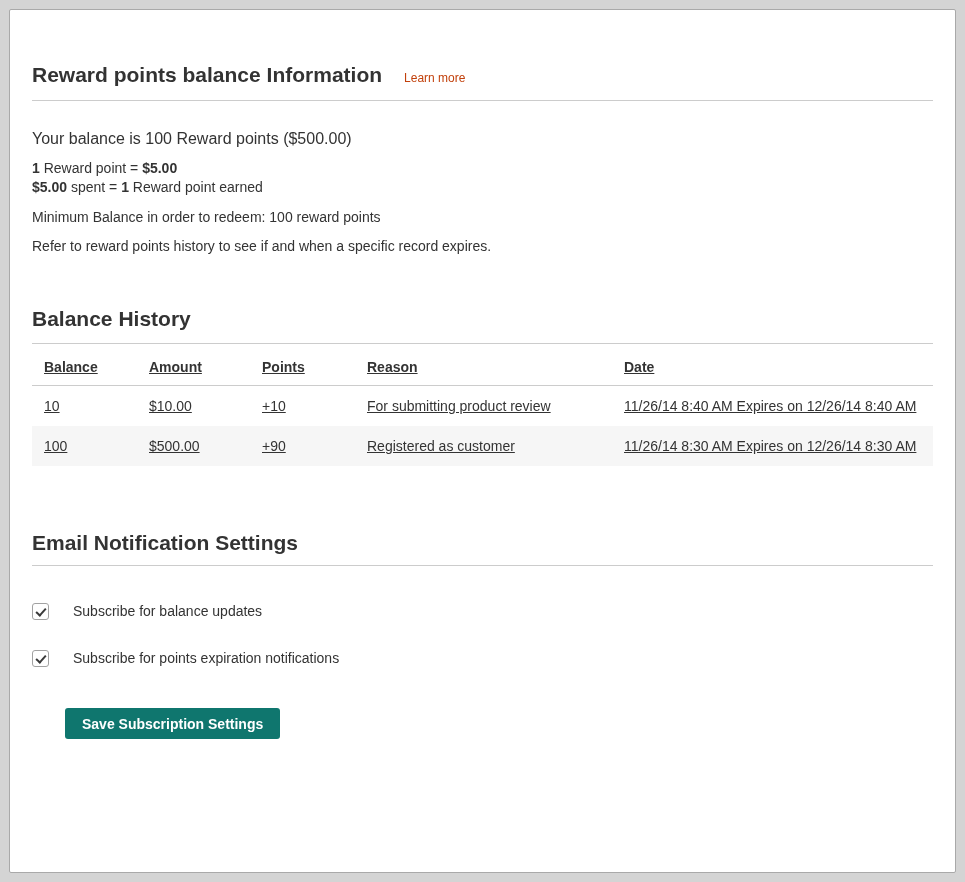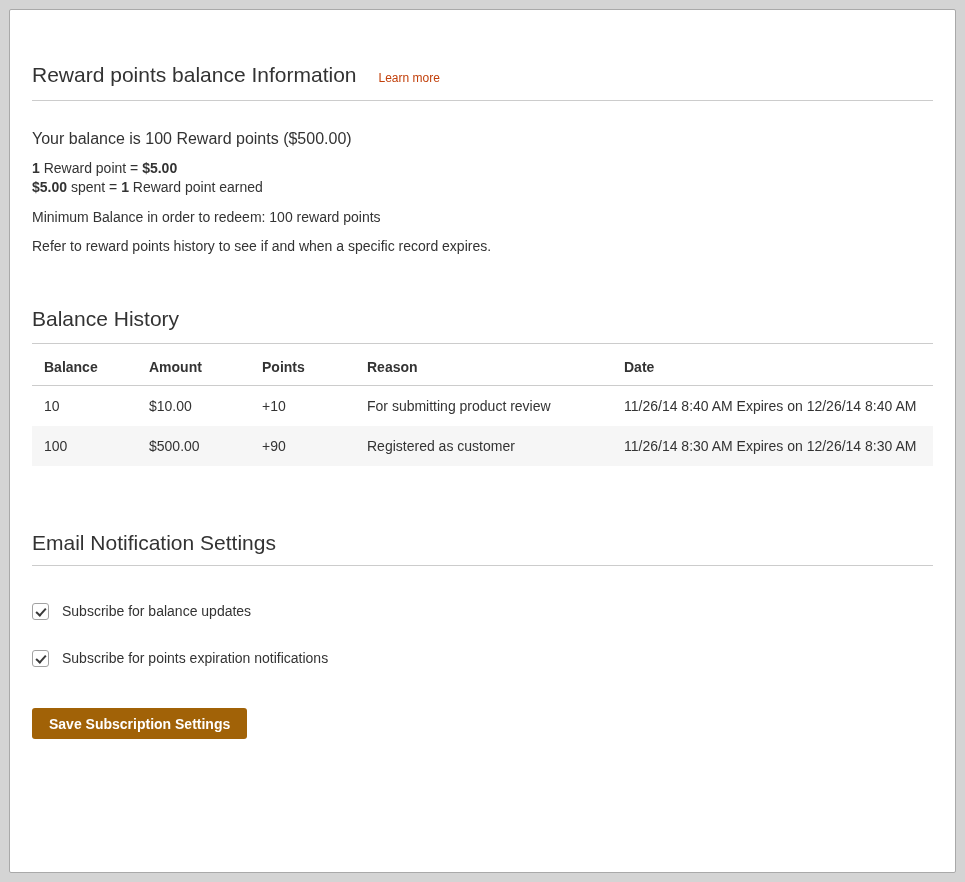--- a/index.html
+++ b/index.html
@@ -23,21 +23,21 @@
   .section-head {
     display: flex;
     align-items: baseline;
     gap: 22px;
     border-bottom: 1px solid #ccc;
   }
   .head-top { padding: 17px 0 13px; }
   h1, h2 {
     margin: 0;
     font-size: 21px;
-    font-weight: 400;
+    font-weight: 700;
     color: #333;
     line-height: 25px;
   }
   .learn-more {
     color: #c2410c;
     font-size: 12px;
     text-decoration: none;
     cursor: pointer;
     margin-top: 44px;
   }
@@ -52,41 +52,42 @@
   .mt11 { margin-top: 11px; }
   .mt10 { margin-top: 10px; }
   .mt9  { margin-top: 9px; }
   
   .history-head { margin-top: 50px; padding-bottom: 12px; }
   .history-table {
     width: 100%;
     border-collapse: collapse;
     table-layout: fixed;
     font-size: 14px;
+    text-decoration: underline;
   }
   .history-table col.c-balance { width: 107px; }
   .history-table col.c-amount  { width: 113px; }
   .history-table col.c-points  { width: 105px; }
   .history-table col.c-reason  { width: 257px; }
   .history-table th {
     text-align: left;
     font-weight: 700;
     padding: 15px 10px 10px;
     border-bottom: 1px solid #ccc;
   }
   .history-table td { padding: 12px 10px; }
   .history-table th:first-child,
   .history-table td:first-child { padding-left: 12px; }
   .history-table tr.striped td { background: #f6f6f6; }
   
   .email-head { margin-top: 64px; padding-bottom: 10px; }
   .option-row {
     display: flex;
     align-items: center;
-    gap: 13px;
+    gap: 24px;
     font-size: 14px;
   }
   .option-row.first { margin-top: 37px; }
   .option-row.second { margin-top: 30px; }
   .cb {
     appearance: none;
     -webkit-appearance: none;
     width: 17px; height: 17px;
     border: 1px solid #a2a2a2;
     border-radius: 3px;
@@ -101,31 +102,32 @@
     position: absolute;
     left: 5px; top: 2px;
     width: 4px; height: 8px;
     border: solid #3a3a3a;
     border-width: 0 2px 2px 0;
     transform: rotate(42deg);
   }
   .option-row label { cursor: pointer; line-height: 17px; }
   .save-btn {
     margin-top: 41px;
-    background: #a16207;
+    background: #0f766e;
     color: #ffffff;
     font-family: "Liberation Sans", sans-serif;
     font-size: 14px;
     font-weight: 700;
     border: 0;
     border-radius: 3px;
     height: 31px;
     padding: 0 17px;
     cursor: pointer;
     display: block;
+    margin-left: 33px;
   }
 </style>
 </head>
 <body>
 
 <div class="panel">
 
   <div class="section-head head-top">
     <h1>Reward points balance Information</h1>
     <a class="learn-more" href="#">Learn more</a>

